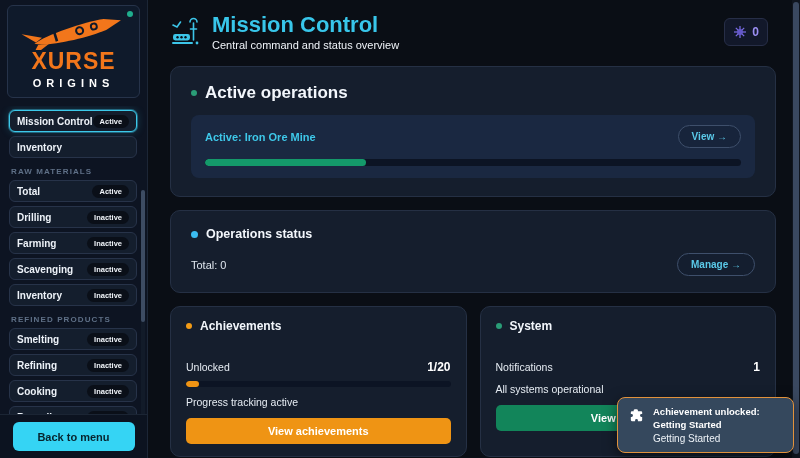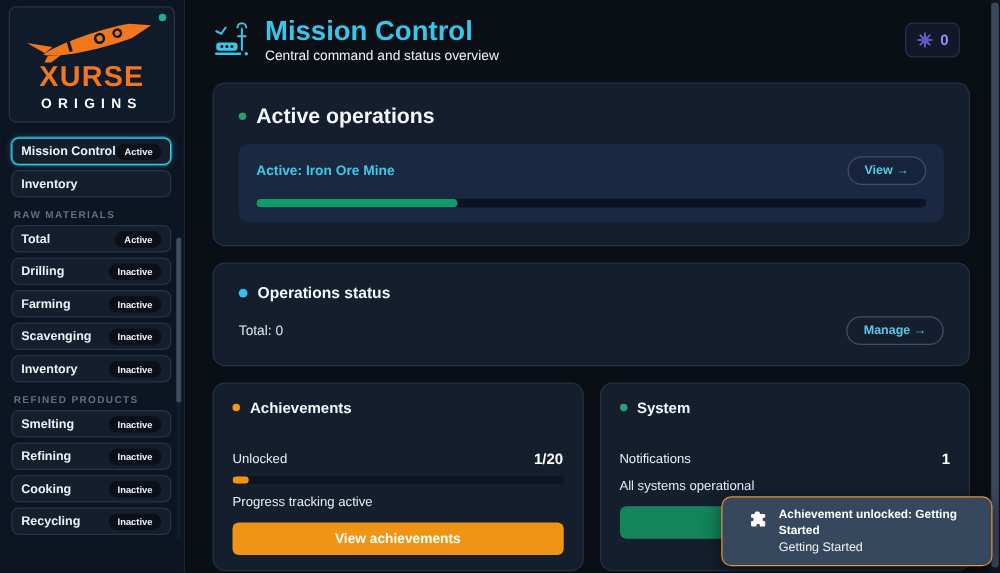--- a/index.html
+++ b/index.html
@@ -115,23 +115,23 @@
     color:#ffffff; font-weight:bold; font-size:11px; cursor:pointer;
     font-family:"Liberation Sans", sans-serif;
   }
   .solid-btn.orange { background:#ef9414; }
   .solid-btn.green { background:#12855a; }
 
   .objectives-card { height:60px; margin-bottom:0; padding-top:18px; }
 
   
   .toast {
-    position:absolute; right:6px; bottom:5px; width:217px;
+    position:absolute; right:6px; bottom:5px; width:177px;
     background:#35485d; border:1px solid #e2923c; border-radius:8px;
-    padding:8px 20px; display:flex; gap:8px; align-items:flex-start;
+    padding:8px 10px; display:flex; gap:8px; align-items:flex-start;
     box-shadow:0 4px 14px rgba(0,0,0,.5);
   }
   .toast-title { font-size:9.5px; font-weight:bold; color:#ffffff; line-height:1.3; }
   .toast-sub { font-size:10px; color:#eef3f8; margin-top:2px; }
 </style>
 </head>
 <body>
 
 <div class="sidebar">
 
@@ -198,20 +198,23 @@
     <div class="nav-item">
       <span class="label">Recycling</span>
       <span class="pill">Inactive</span>
     </div>
 
     <div class="side-scroll">
       <div class="side-thumb"></div>
     </div>
   </div>
 
+  <div class="sidebar-footer">
+    <button class="back-btn">Back to menu</button>
+  </div>
 </div>
 
 <div class="main">
 
   <div class="main-header">
     <svg width="32" height="30" viewBox="0 0 32 30">
       <g stroke="#3cc5e8" fill="none" stroke-width="1.6" stroke-linecap="round">
         <path d="M3 8 l4 2 3.5-5"></path>
         <line x1="23.5" y1="6" x2="23.5" y2="23"></line>
         <path d="M20 5 a3.5 3.5 0 0 1 7 0"></path>

